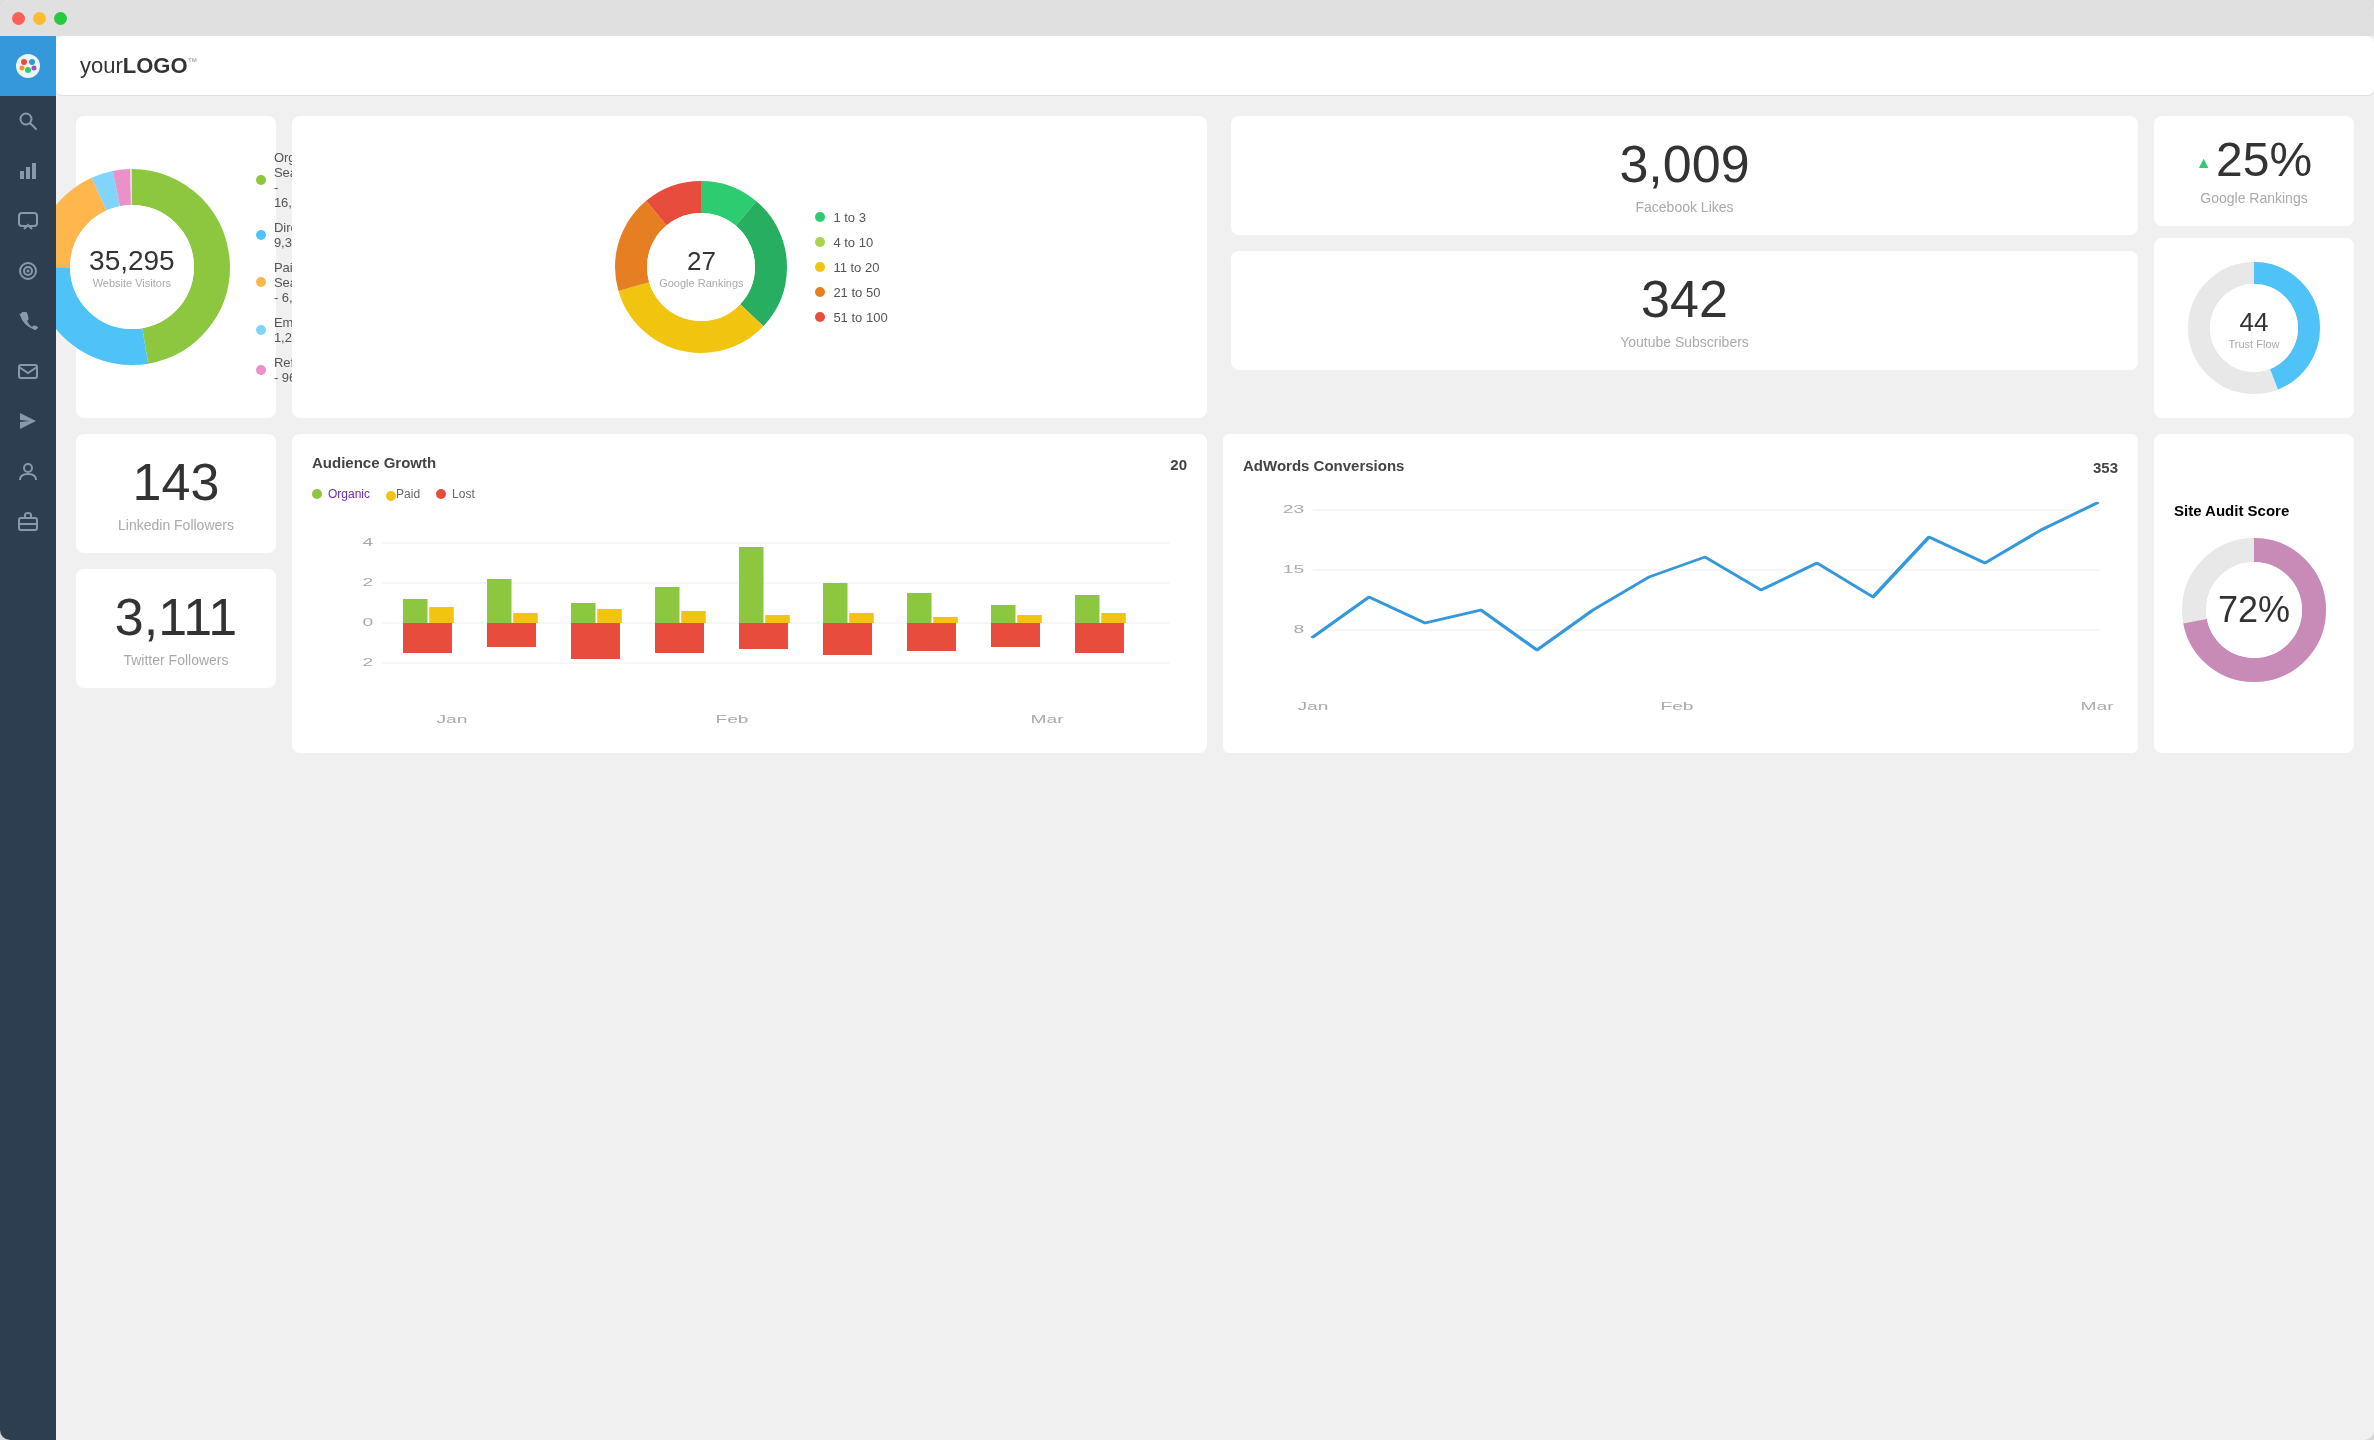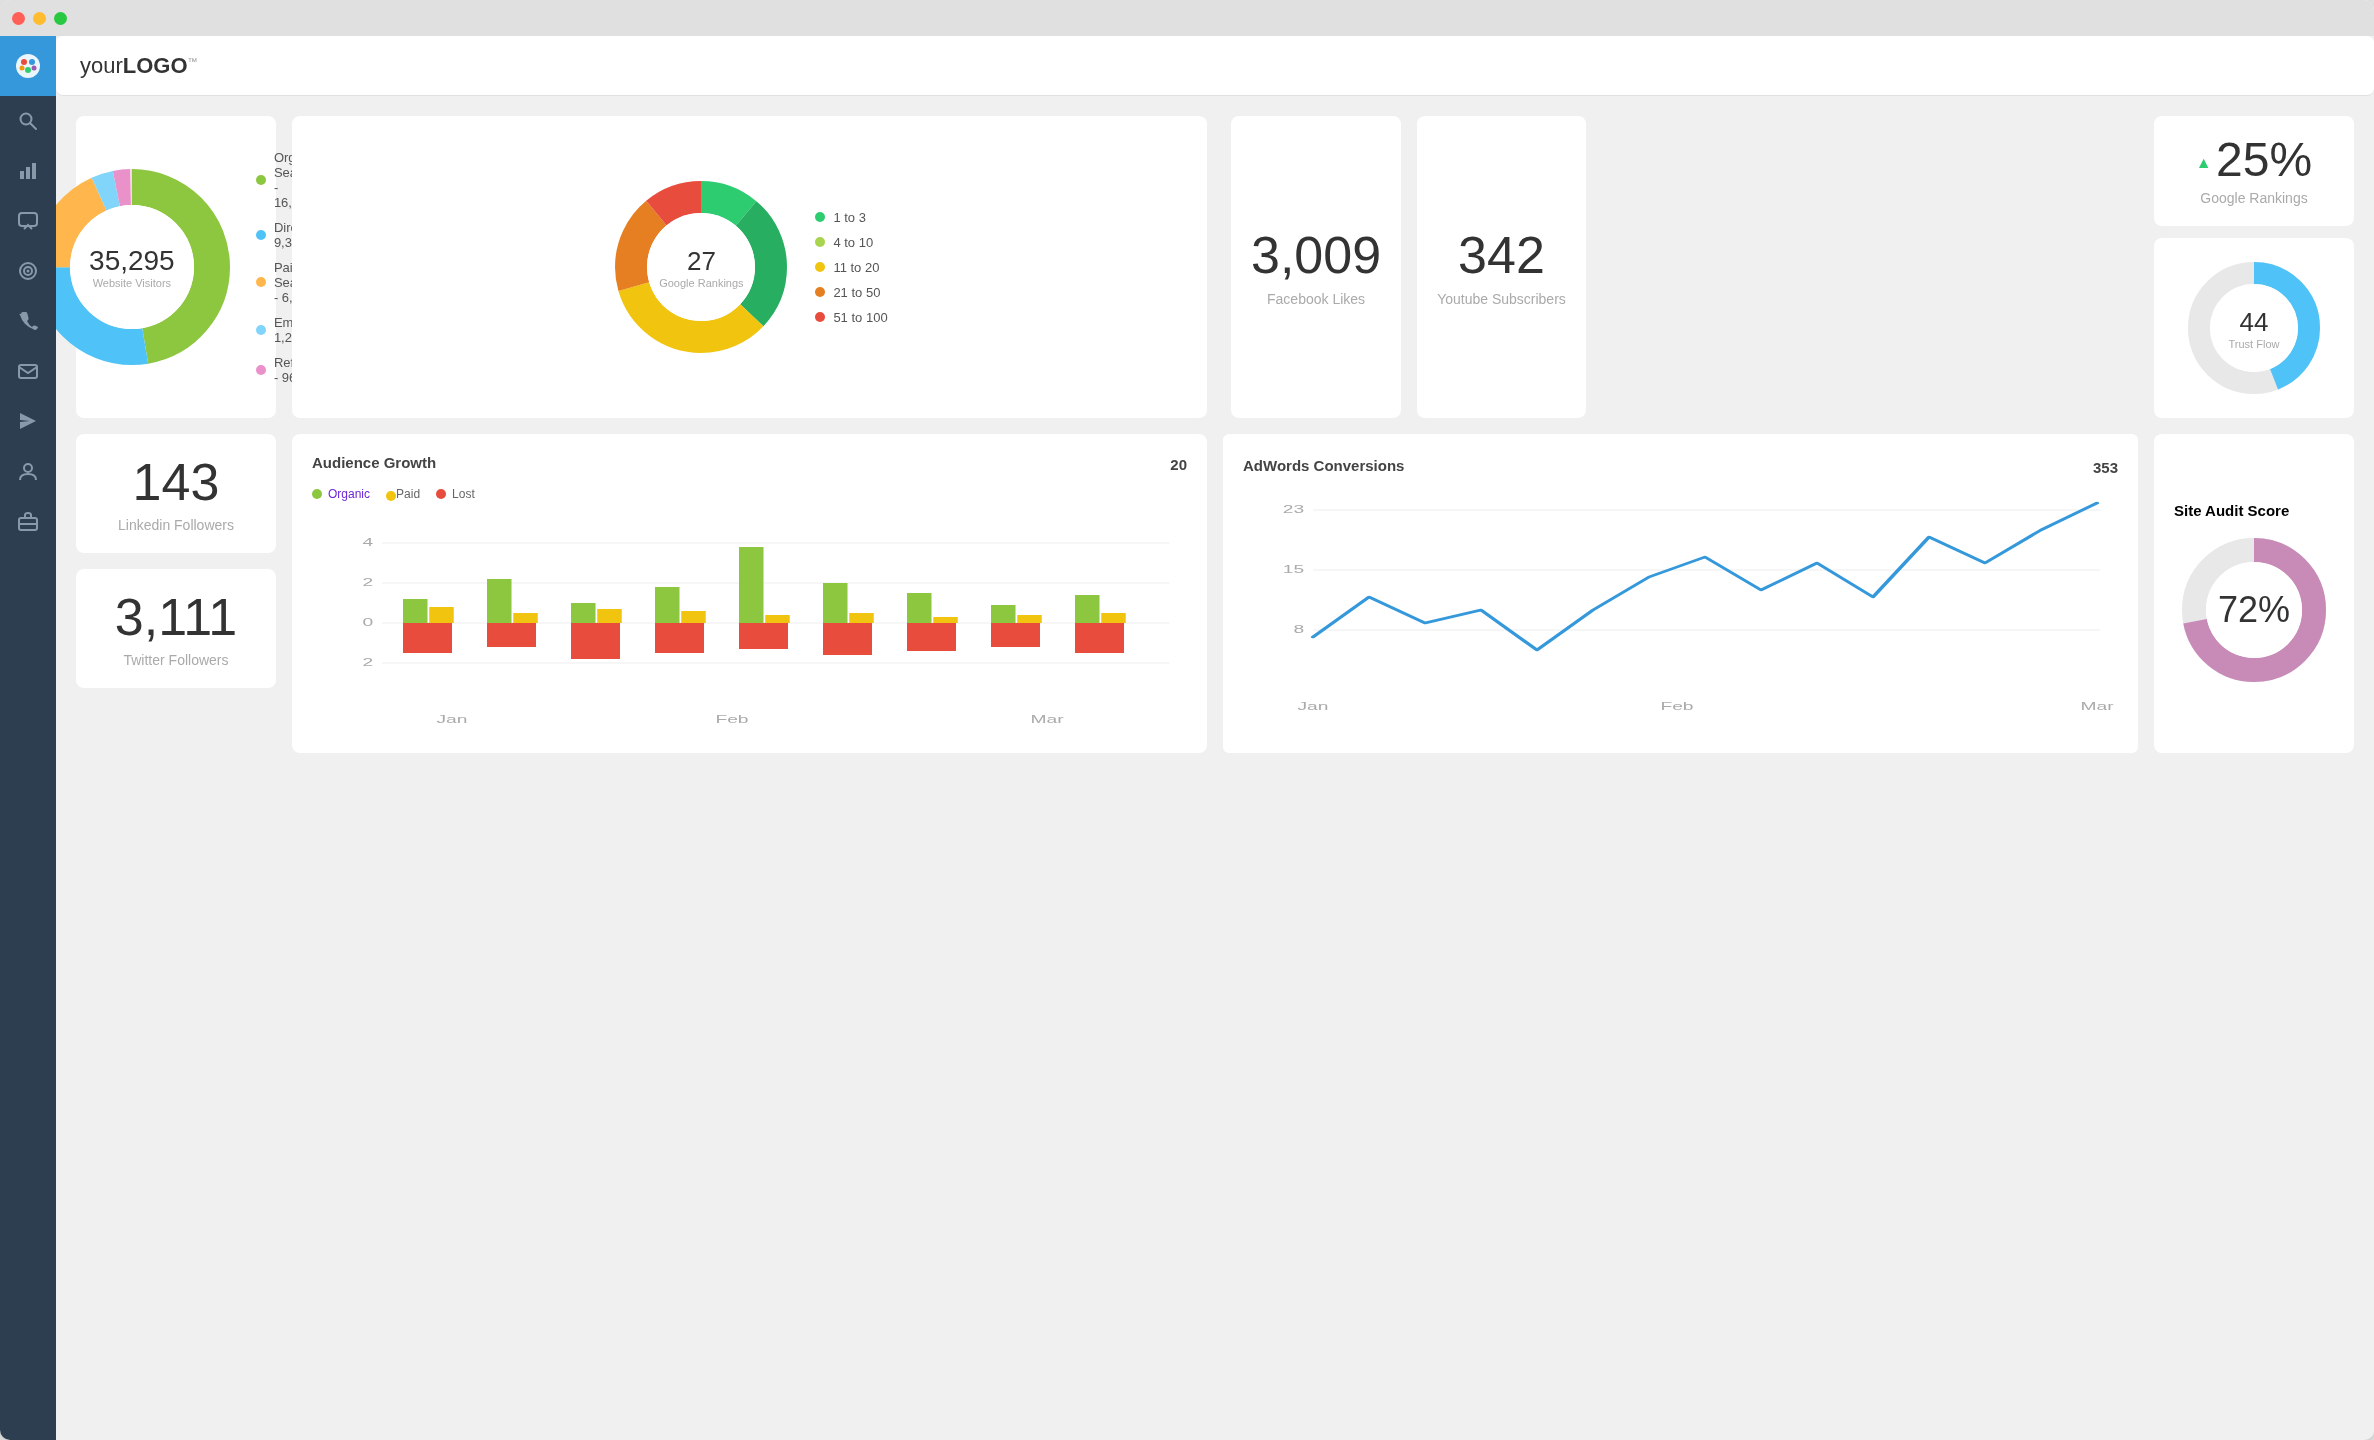--- a/index.html
+++ b/index.html
@@ -134,21 +134,21 @@
 
       <div class="header">
         <div class="logo-text">
           <span>your</span><strong>LOGO</strong><sup class="logo-tm">™</sup>
         </div>
       </div>
 
       <div class="content">
         <div style="display: grid; grid-template-columns: 200px 1fr 1fr 200px; grid-template-rows: auto auto; gap: 16px;">
 
-          <div style="display: flex; flex-direction: row; gap: 16px; padding-left: 8px;">
+          <div style="display: flex; flex-direction: column; gap: 16px; padding-left: 8px;">
 
             <div class="card">
               <div class="card-stat-number">3,009</div>
               <div class="card-stat-label">Facebook Likes</div>
             </div>
 
             <div class="card">
               <div class="card-stat-number">342</div>
               <div class="card-stat-label">Youtube Subscribers</div>
             </div>

